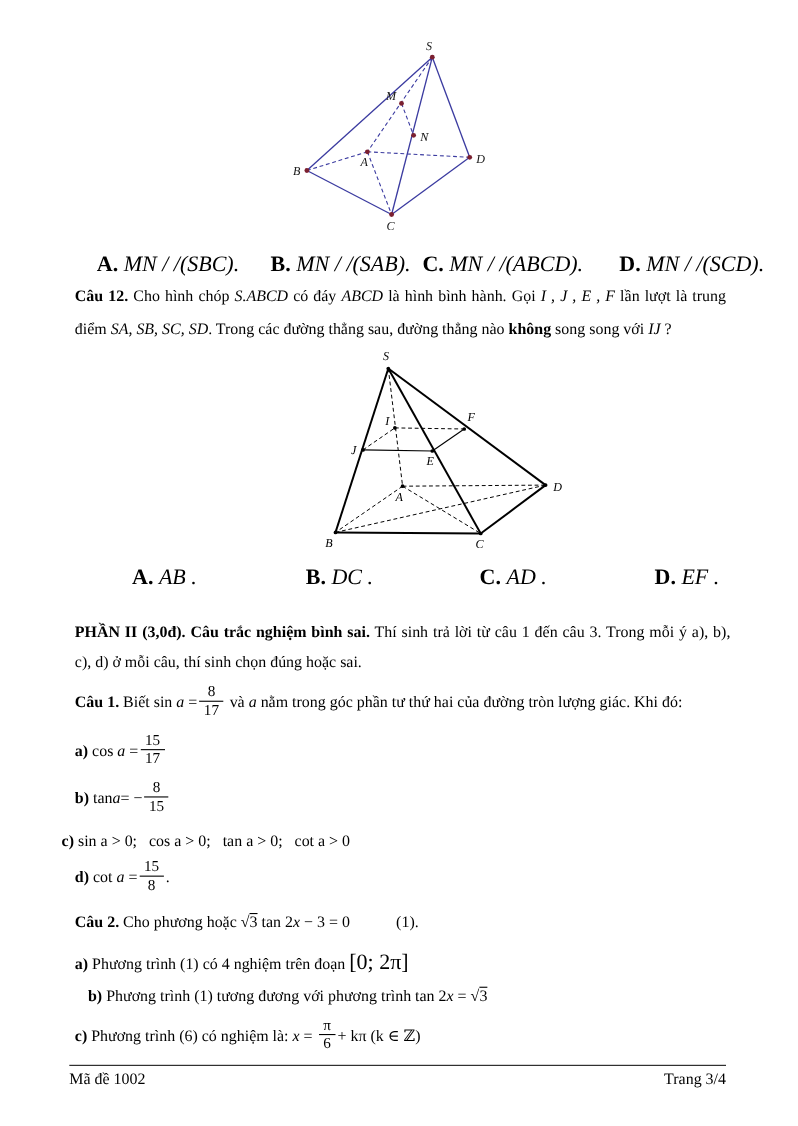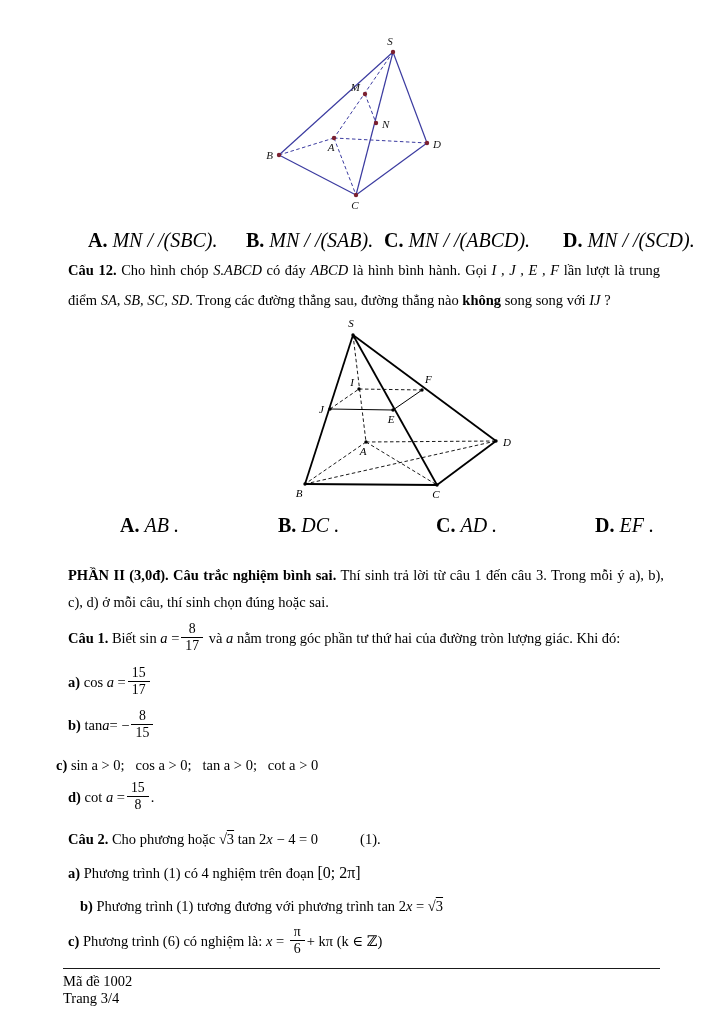--- a/index.html
+++ b/index.html
@@ -21,21 +21,21 @@
   }
   .frac .num{display:block;padding:0 4px;border-bottom:1px solid #000;}
   .frac .den{display:block;padding:0 4px;text-align:center;}
   .rad{font-style:normal;}
   .rad-arg{text-decoration:overline;}
   .opt{position:absolute;white-space:nowrap;font-size:20px;}
   .eq-no{margin-left:42px;}
   .footer-row{
     position:absolute;left:63px;top:968px;width:597px;
     border-top:1.6px solid #1a1a1a;display:flex;justify-content:space-between;
-    font-size:14.5px;padding-top:4px;flex-direction:column;
+    font-size:14.5px;padding-top:4px;
   }
   svg text{font-family:"Liberation Serif","DejaVu Serif",serif;font-style:italic;}
 </style>
 </head>
 <body>
 
 <svg class="abs" style="left:256px;top:30px;" width="202" height="186" viewBox="0 0 202 186">
   <g stroke="#3B3BA0" stroke-width="1.2" fill="none">
     <line x1="137" y1="22" x2="23" y2="125"></line>
     <line x1="137" y1="22" x2="100" y2="165"></line>
@@ -163,25 +163,25 @@
 </div>
 
 <div class="row" style="left:68px;top:782px;">
   <b>d)</b> <span>cot</span>&nbsp;<i>a</i> <span>=</span><span class="frac">
       <span class="num">15</span>
       <span class="den">8</span>
     </span><span>.</span>
 </div>
 
 <div class="row" style="left:68px;top:831px;">
-  <b>Câu 2.</b><span> Cho phương hoặc </span><span class="rad">√<span class="rad-arg">3</span></span><span> tan 2</span><i>x</i><span> − 4 = 0</span><span class="eq-no">(1).</span>
+  <b>Câu 2.</b><span> Cho phương hoặc </span><span class="rad">√<span class="rad-arg">3</span></span><span> tan 2</span><i>x</i><span> − 3 = 0</span><span class="eq-no">(1).</span>
 </div>
 
 <div class="row" style="left:68px;top:864px;">
-  <b>a)</b><span> Phương trình (1) có 4 nghiệm trên đoạn </span><span style="font-size:16px">[0; 2π]</span>
+  <b>a)</b><span> Phương trình (1) có 4 nghiệm trên đoạn </span><span style="font-size:20px">[0; 2π]</span>
 </div>
 
 <div class="row" style="left:80px;top:898px;">
   <b>b)</b><span> Phương trình (1) tương đương với phương trình </span><span>tan 2</span><i>x</i><span> = </span><span class="rad">√<span class="rad-arg">3</span></span>
 </div>
 
 <div class="row" style="left:68px;top:926px;">
   <b>c)</b><span> Phương trình (6) có nghiệm là: </span><i>x</i><span> = </span><span class="frac">
       <span class="num">π</span>
       <span class="den">6</span>

